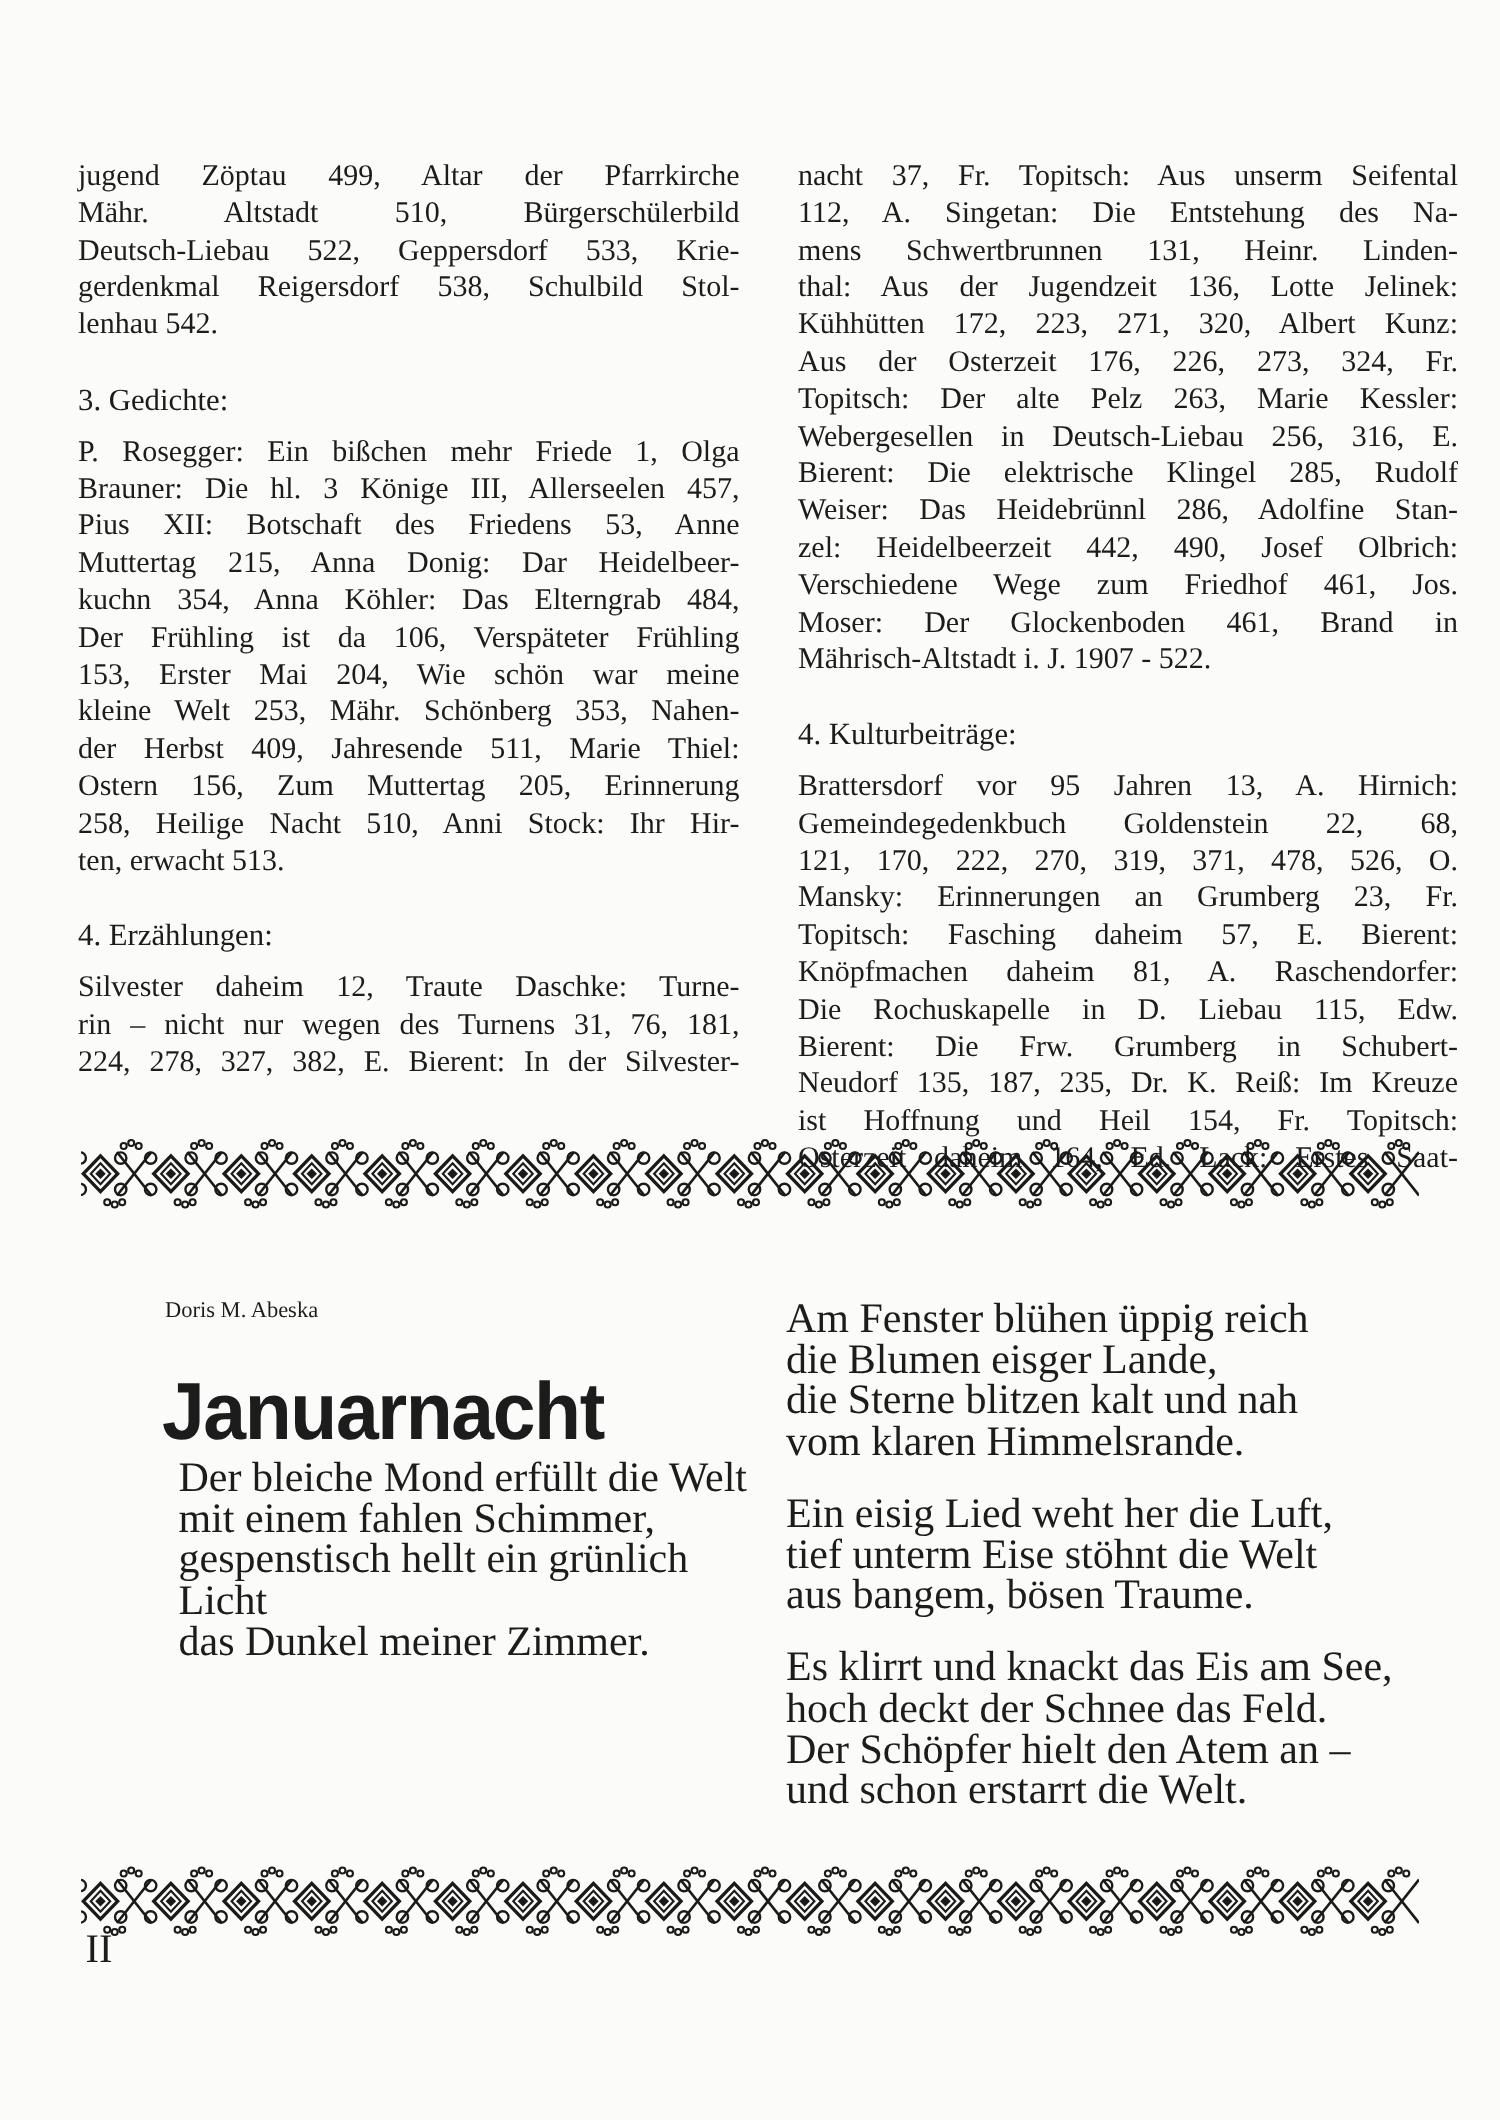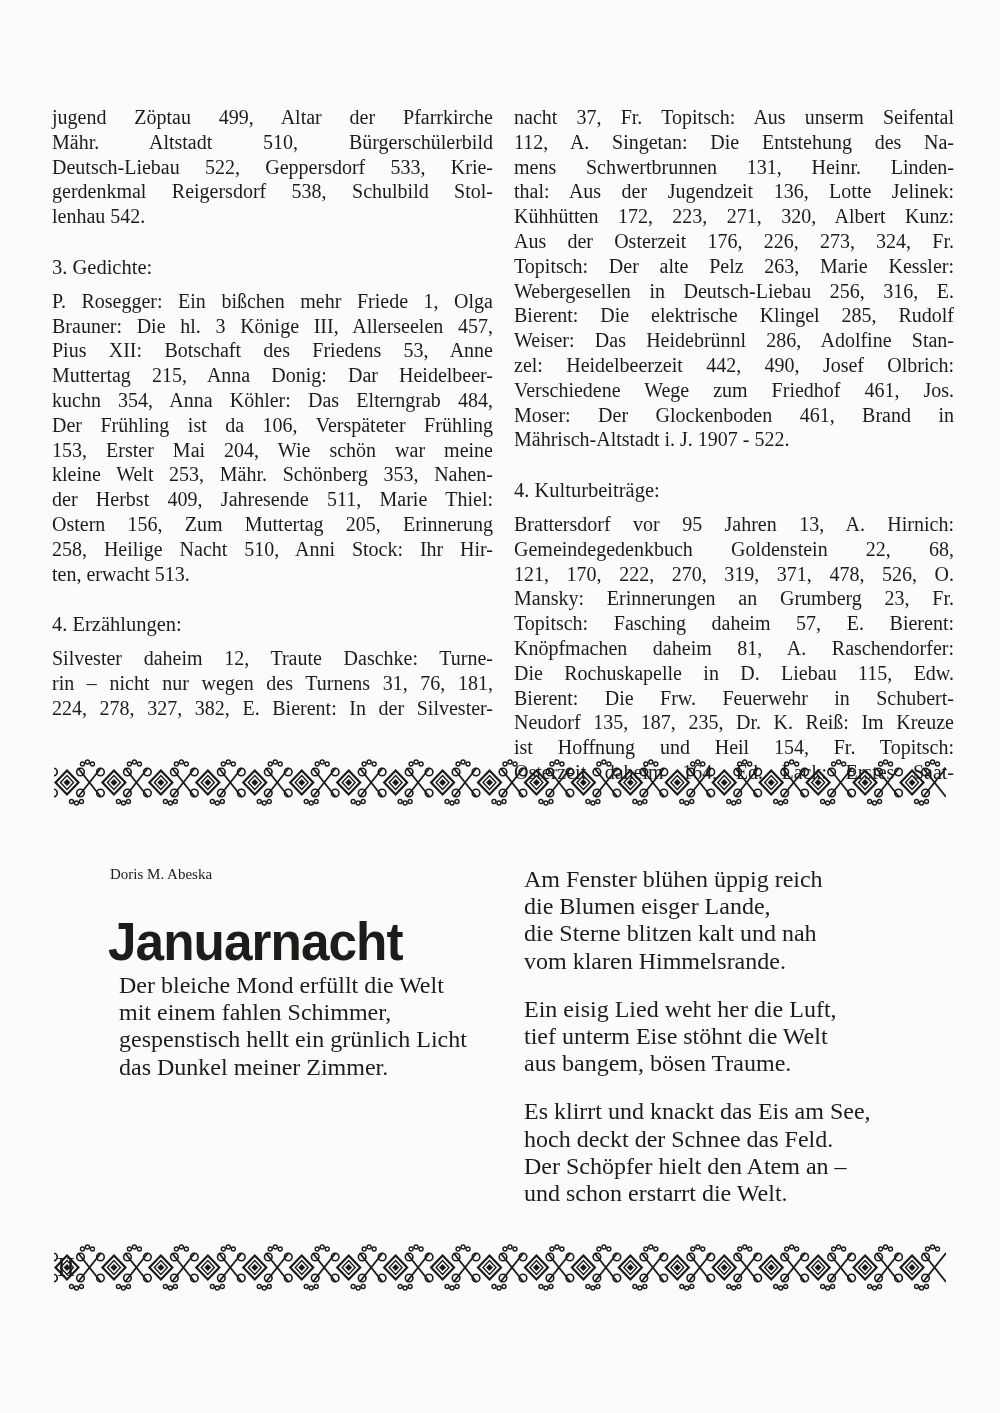--- a/index.html
+++ b/index.html
@@ -4,41 +4,41 @@
 <style>
   html,body{margin:0;padding:0;}
   body{
     width:1000px;height:1413px;position:relative;
     background:#fbfbf9;color:#1c1c1c;
     font-family:"Liberation Serif","DejaVu Serif",serif;
     overflow:hidden;
   }
   .col{position:absolute;font-size:20px;line-height:24.8px;}
   .col-left{left:52px;top:105px;width:441px;}
-  .col-right{left:514px;top:105px;width:440px;}
+  .col-right{left:532px;top:105px;width:440px;}
   .para{margin:0 0 0 0;}
   .para .line{white-space:nowrap;}
   .justify .line:not(:last-child){text-align:justify;text-align-last:justify;white-space:normal;}
   .justify-all .line{text-align:justify;text-align-last:justify;white-space:normal;}
   .sec-heading{font-weight:normal;font-size:20.5px;margin:26px 0 9px 0;}
   .orn{position:absolute;left:54px;width:892px;height:52px;}
   .orn1{top:757px;}
   .orn2{top:1242px;}
   .poem-left{position:absolute;left:110px;top:866px;width:400px;}
   .poem-author{font-size:15px;margin:0;}
   .poem-title{
     font-family:"Liberation Sans","DejaVu Sans",sans-serif;
     font-weight:bold;font-size:54px;letter-spacing:-1px;
     transform:scaleX(0.95);transform-origin:left center;
     margin:27px 0 0 -2px;
   }
   .poem-left-stanza{margin-top:66px;padding-left:9px;}
   .poem-right{position:absolute;left:524px;top:866px;width:430px;}
-  .stanza{font-size:24px;line-height:27.2px;margin:0 0 21px 0;}
-  .page-number{position:absolute;left:57px;top:1252px;font-size:27px;}
+  .stanza{font-size:28px;line-height:27.2px;margin:0 0 21px 0;}
+  .page-number{position:absolute;left:57px;top:1284px;font-size:27px;}
 </style>
 </head>
 <body>
 
 <div class="col col-left">
   <div class="para justify">
       <div class="line">jugend Zöptau 499, Altar der Pfarrkirche</div>
       <div class="line">Mähr. Altstadt 510, Bürgerschülerbild</div>
       <div class="line">Deutsch-Liebau 522, Geppersdorf 533, Krie-</div>
       <div class="line">gerdenkmal Reigersdorf 538, Schulbild Stol-</div>
@@ -86,21 +86,21 @@
     </div>
   <div class="sec-heading">4. Kulturbeiträge:</div>
   <div class="para justify-all">
       <div class="line">Brattersdorf vor 95 Jahren 13, A. Hirnich:</div>
       <div class="line">Gemeindegedenkbuch Goldenstein 22, 68,</div>
       <div class="line">121, 170, 222, 270, 319, 371, 478, 526, O.</div>
       <div class="line">Mansky: Erinnerungen an Grumberg 23, Fr.</div>
       <div class="line">Topitsch: Fasching daheim 57, E. Bierent:</div>
       <div class="line">Knöpfmachen daheim 81, A. Raschendorfer:</div>
       <div class="line">Die Rochuskapelle in D. Liebau 115, Edw.</div>
-      <div class="line">Bierent: Die Frw. Feuerwehr in Schubert-</div>
+      <div class="line">Bierent: Die Frw. Grumberg in Schubert-</div>
       <div class="line">Neudorf 135, 187, 235, Dr. K. Reiß: Im Kreuze</div>
       <div class="line">ist Hoffnung und Heil 154, Fr. Topitsch:</div>
       <div class="line">Osterzeit daheim 164, Ed. Lack: Erstes Saat-</div>
     </div>
 </div>
 
 <svg class="orn orn1" viewBox="0 0 893 52" xmlns="http://www.w3.org/2000/svg" aria-hidden="true">
   <defs>
     <g id="orn-unit" stroke="#1a1a1a" fill="none">
       <line x1="24" y1="11" x2="47" y2="40" stroke-width="1.8"></line>

